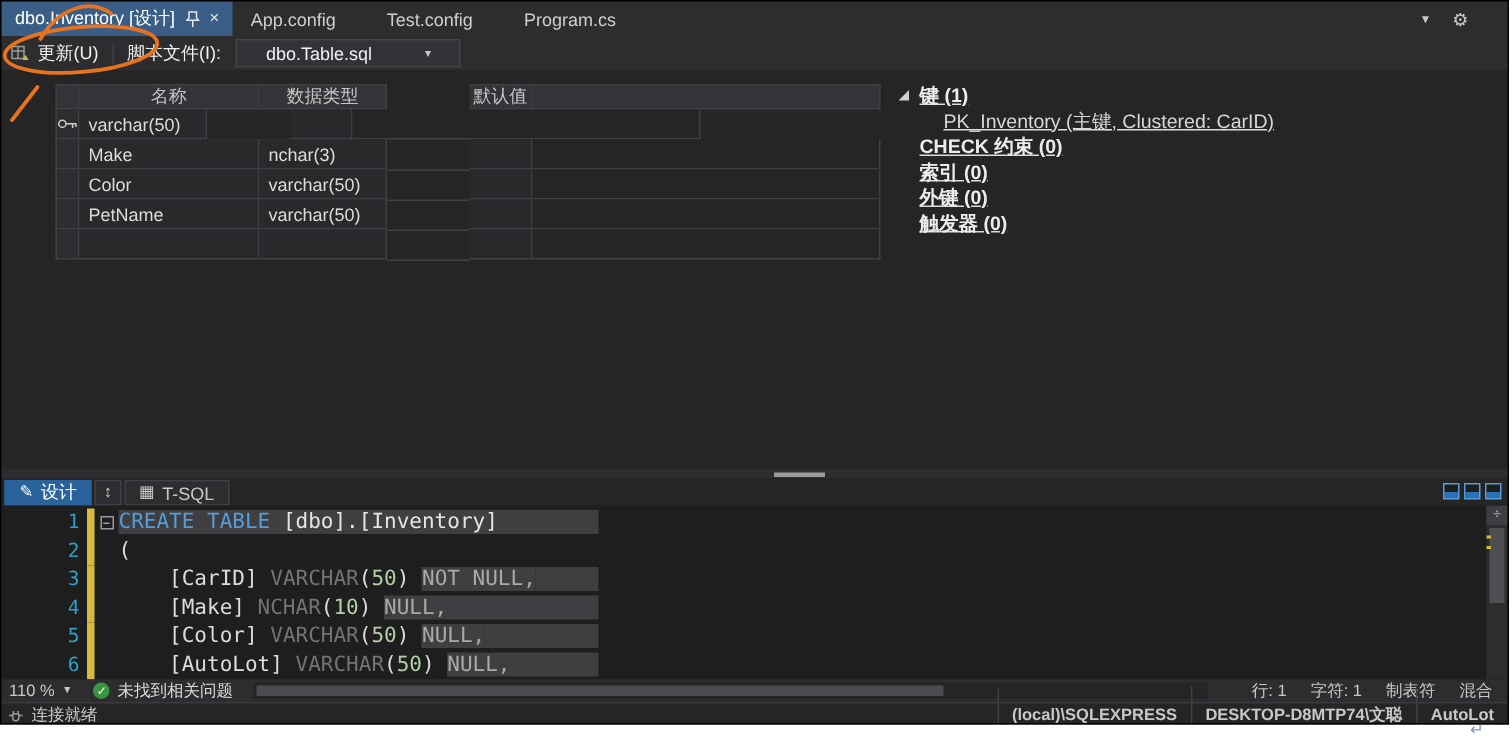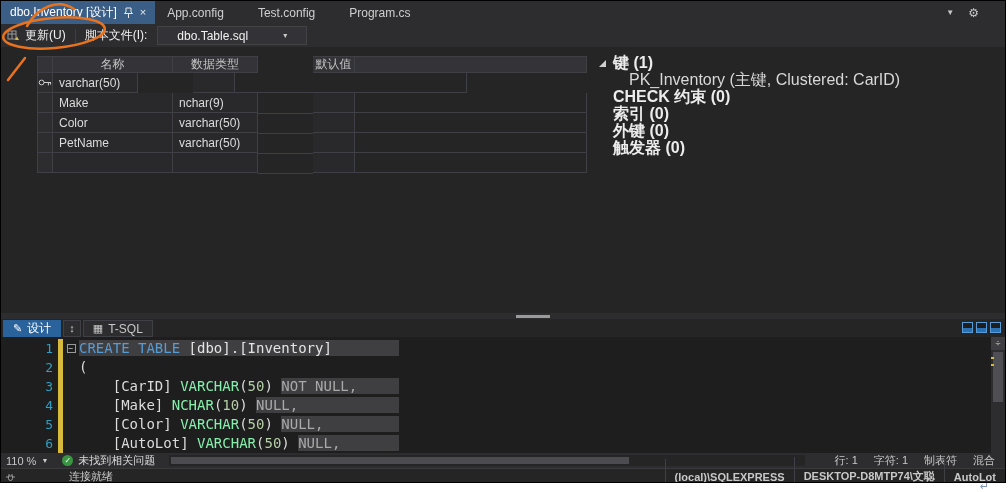--- a/index.html
+++ b/index.html
@@ -43,21 +43,21 @@
   .c2{width:85px;}
   .c3{width:55px;justify-content:center;margin-top:20px;}
   .c4{width:42px;}
   .c5{width:232px;background:#252526;}
   .cb{width:13px;height:13px;border:1px solid #bdbdbd;background:#17171a;display:inline-flex;
       align-items:center;justify-content:center;box-sizing:border-box;}
   .cb .tick{display:none;color:#fff;font-size:10px;font-weight:bold;line-height:1;}
   .cb.checked .tick{display:block;}
 
   
-  .props{position:absolute;left:598px;top:8px;font-size:16px;color:#dcdcdc;}
+  .props{position:absolute;left:598px;top:8px;font-size:13px;color:#dcdcdc;text-decoration:underline;}
   .prow{height:17px;display:flex;align-items:center;}
   .tri{width:0;height:0;border-bottom:7px solid #cfcfcf;border-left:7px solid transparent;margin-right:7px;}
   .pcat{font-weight:bold;color:#ececec;}
   .pk-row{padding-left:30px;height:17px;display:flex;align-items:center;color:#d8d8d8;}
   .pitem{padding-left:14px;height:17px;font-weight:bold;color:#ececec;display:flex;align-items:center;}
 
   
   .vsplit{position:absolute;left:0;top:312px;right:0;height:6px;background:#2d2d30;display:flex;align-items:center;justify-content:center;}
   .grip{width:34px;height:3px;background:#9a9a9a;margin-left:60px;}
 
@@ -74,21 +74,21 @@
   
   .editor{position:absolute;left:0;top:336px;right:0;height:116px;background:#1e1e1e;overflow:hidden;
           font-family:"DejaVu Sans Mono","Liberation Mono",monospace;font-size:14px;}
   #code{position:absolute;left:0;top:2px;right:14px;}
   .cl{display:flex;height:19px;line-height:19px;}
   .ln{width:52px;text-align:right;padding-right:5px;color:#2fa0c4;font-size:13px;flex:none;}
   .chg{width:5px;background:#d7ba3d;flex:none;}
   .fold{width:16px;display:flex;align-items:center;justify-content:center;flex:none;}
   .foldbox{width:9px;height:9px;box-sizing:border-box;border:1px solid #9a9a9a;color:#cfcfcf;font-size:8px;line-height:7px;text-align:center;}
   .ccode{white-space:pre;}
-  .tk-kw{color:#86efac;}        .tk-kw-h{color:#569cd6;background:#3f3f42;}
+  .tk-kw{color:#737373;}        .tk-kw-h{color:#569cd6;background:#3f3f42;}
   .tk-pln{color:#dcdcdc;}       .tk-pln-h{color:#e4e4e4;background:#3f3f42;}
   .tk-num{color:#b5cea8;}
   .tk-gry-h{color:#a9a9a9;background:#3f3f42;}
   .tk-pad-h{background:#3f3f42;}
   .vscroll{position:absolute;right:0;top:0;width:14px;height:116px;background:#2d2d30;}
   .split-handle{height:13px;background:#3e3e42;color:#aaa;font-size:9px;text-align:center;line-height:13px;}
   .vthumb{position:absolute;left:2px;top:15px;width:10px;height:50px;background:#4f4f53;}
   .vtick{position:absolute;left:0;width:3px;height:2px;background:#d7ba3d;}
 
   
@@ -99,21 +99,21 @@
   .okdot{width:11px;height:11px;border-radius:50%;background:#3a9543;color:#fff;font-size:8px;line-height:11px;
          text-align:center;margin-left:14px;flex:none;}
   .msg{margin-left:5px;color:#dcdcdc;white-space:nowrap;}
   .hscroll{flex:1;height:11px;margin:0 14px;background:#252526;position:relative;}
   .hthumb{position:absolute;left:2px;top:2px;height:7px;width:72%;background:#4c4c50;}
   .pos{margin-left:16px;white-space:nowrap;}
   .pos.last{margin-right:10px;}
 
   
   .wstatus{position:absolute;left:0;top:467px;right:0;height:15px;background:#252526;border-top:1px solid #3a3a3e;
-           display:flex;align-items:center;font-size:11px;color:#c8c8c8;gap:48px;}
+           display:flex;align-items:center;font-size:11px;color:#c8c8c8;}
   .plug{margin:0 5px 0 4px;display:flex;}
   .wright{margin-left:auto;display:flex;align-items:center;}
   .seg{padding:12px 9px;border-left:1px solid #3f3f46;white-space:nowrap;font-weight:bold;}
 
   
   .pagewhite{position:absolute;left:0;top:484px;width:1008px;height:8px;background:#fff;}
   .retmark{position:absolute;left:980px;top:-4px;color:#8395b5;font-size:11px;}
 
   .annot{position:absolute;left:0;top:0;width:1008px;height:492px;pointer-events:none;z-index:40;}
 </style>
@@ -183,21 +183,21 @@
               <div class="gcell c2">varchar(50)</div>
               <div class="gcell c3">
                 <span class="cb"></span>
               </div>
               <div class="gcell c4"></div>
               <div class="gcell c5"></div>
             </div>
             <div class="grow">
               <div class="gcell c0 first"></div>
               <div class="gcell c1">Make</div>
-              <div class="gcell c2">nchar(9)</div>
+              <div class="gcell c2">nchar(3)</div>
               <div class="gcell c3">
                 <span class="cb checked">
                   <span class="tick">✓</span>
                 </span>
               </div>
               <div class="gcell c4"></div>
               <div class="gcell c5"></div>
             </div>
             <div class="grow">
               <div class="gcell c0 first"></div>

